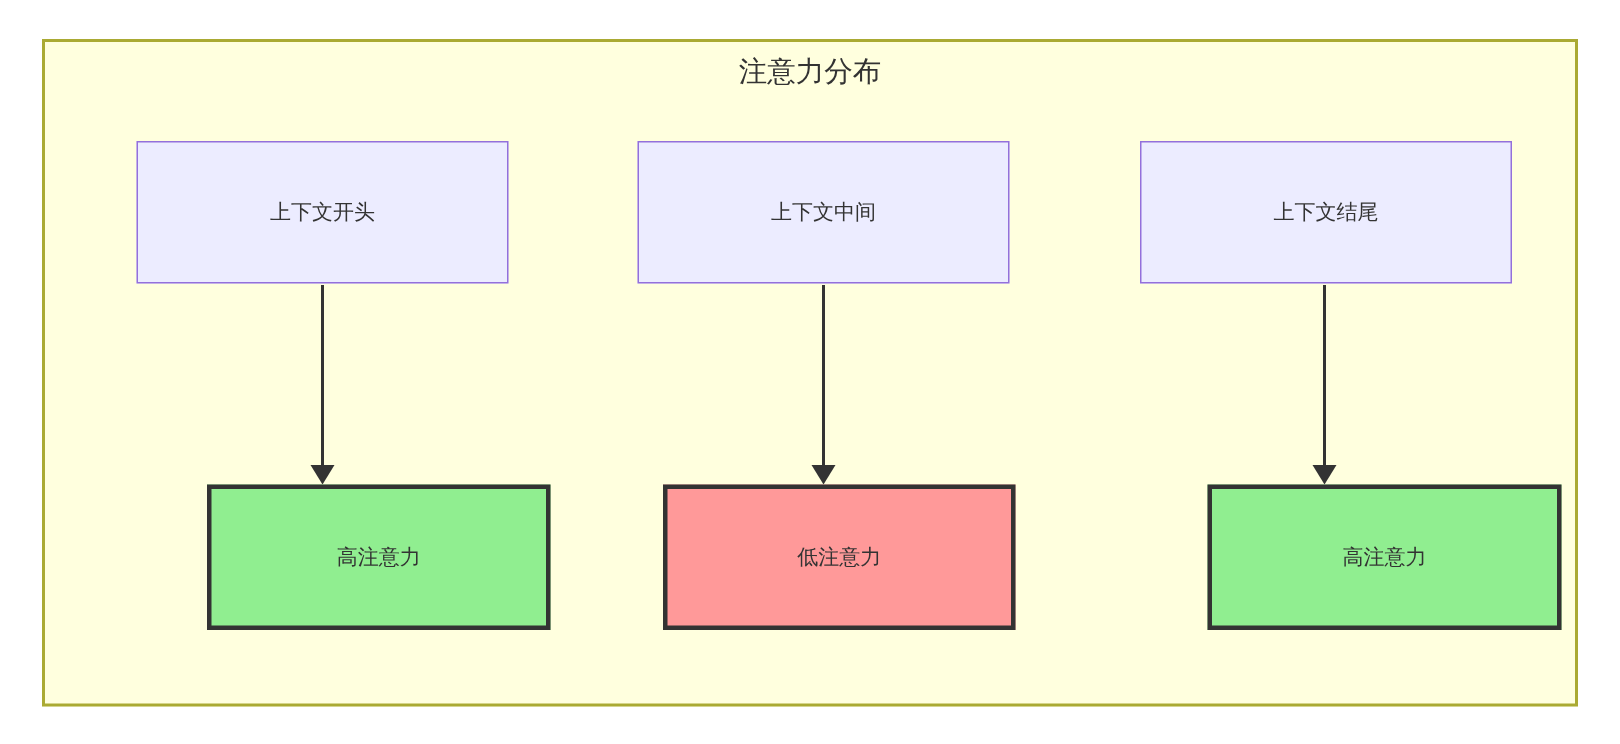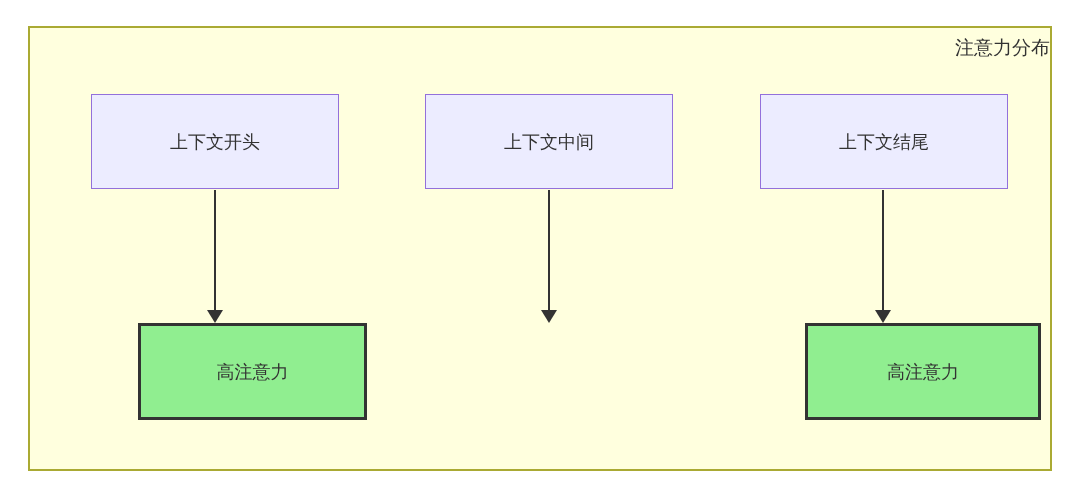--- a/index.html
+++ b/index.html
@@ -34,30 +34,30 @@
     width: 1024px;
     height: 445px;
     background: var(--container-bg);
     border: 2px solid var(--container-border);
   }
   .cluster-title {
     position: absolute;
     top: 7px;
     left: 0;
     width: 100%;
-    text-align: right;
+    text-align: center;
     font-size: 19px;
     color: var(--text);
   }
   .node {
     position: absolute;
     display: flex;
     align-items: center;
     justify-content: center;
-    font-size: 18px;
+    font-size: 14px;
     color: var(--text);
     text-align: center;
   }
   .node.source {
     top: 66px;
     height: 95px;
     width: 248px;
     background: var(--source-node-bg);
     border: 1.5px solid var(--source-node-border);
   }
@@ -107,15 +107,16 @@
 
     <div class="node source n1">上下文开头</div>
     <div class="node source n3">上下文结尾</div>
     <div class="node source n2">上下文中间</div>
 
     <div class="arrow a1"></div>
     <div class="arrow a2"></div>
     <div class="arrow a3"></div>
 
     <div class="node result b1" data-level="high">高注意力</div>
+    <div class="node result b2" data-level="low">低注意力</div>
     <div class="node result b3" data-level="high">高注意力</div>
   </div>
 </div>
 
 </body></html>

